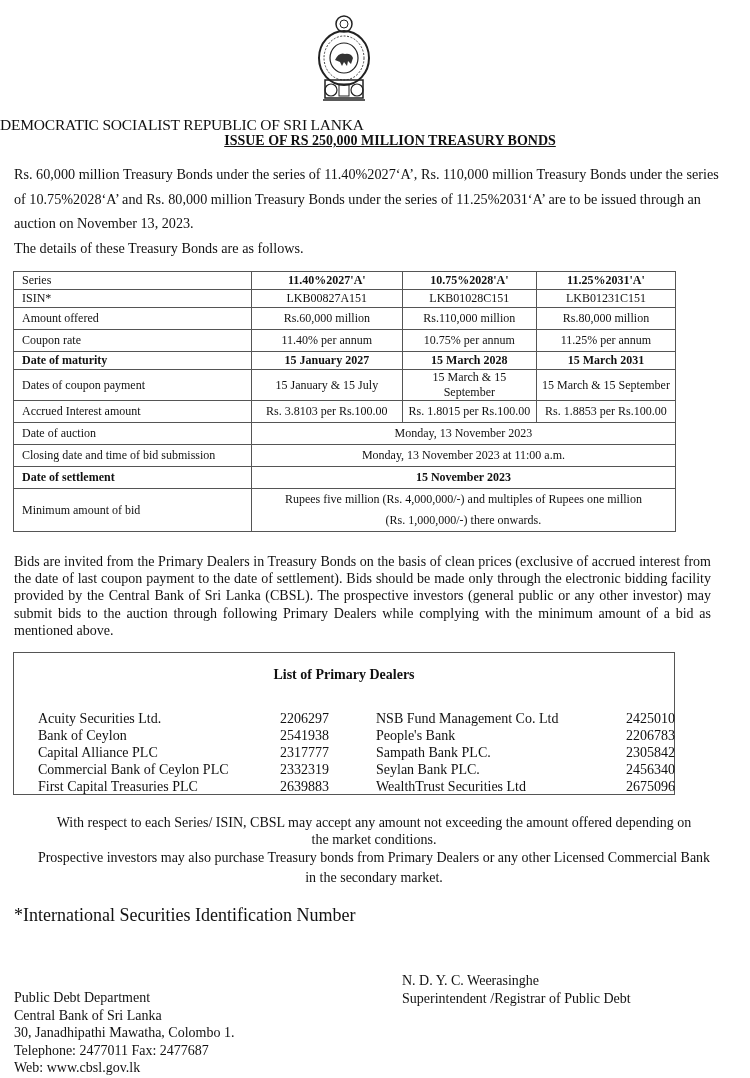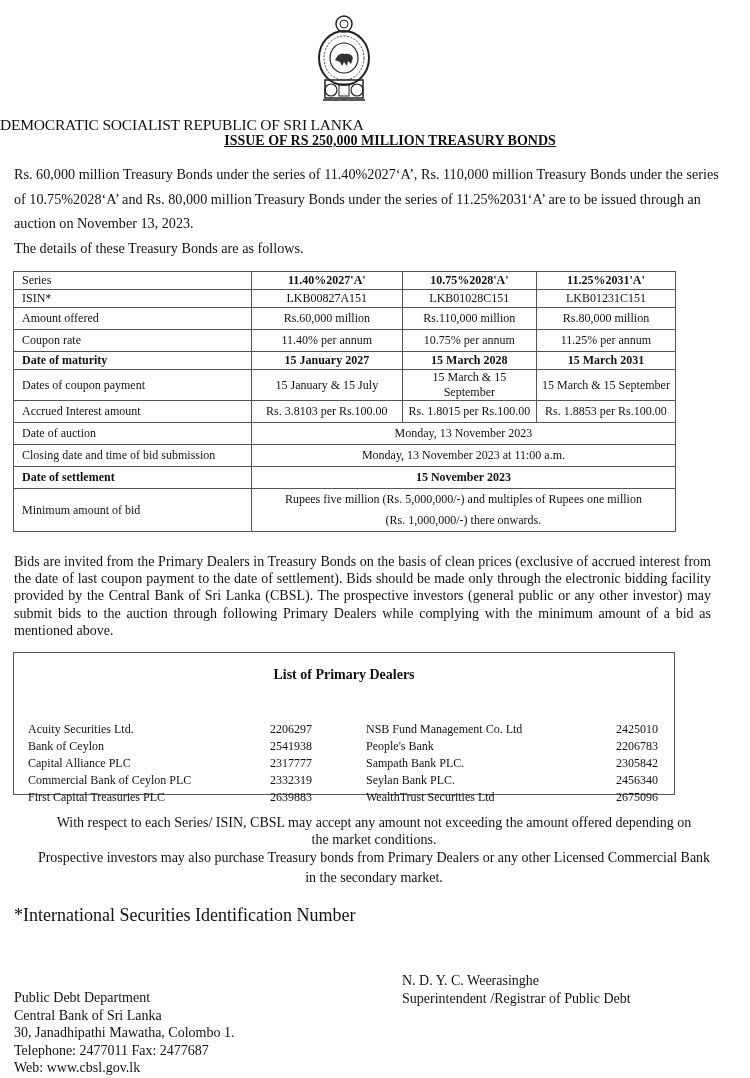--- a/index.html
+++ b/index.html
@@ -25,21 +25,21 @@
   table.bonds td.b { font-weight: bold; }
   table.bonds td.w1 { width: 143px; }
   table.bonds td.w2 { width: 126px; }
   table.bonds td.w3 { width: 131px; }
   table.bonds tr.tall td { height: 21px; }
   table.bonds tr.min td { height: 42px; }
   table.bonds .minline { line-height: 21px; }
   .bids { left: 14px; top: 553px; width: 697px; font-size: 14px; line-height: 17.2px; text-align: justify; }
   .dealers { left: 13px; top: 652px; width: 662px; height: 143px; border: 1px solid #555; box-sizing: border-box; }
   .dealers-title { position: absolute; left: 0; width: 100%; top: 14px; text-align: center; font-weight: bold; font-size: 14px; }
-  .dealer-row { position: absolute; left: 6px; width: 100%; height: 17px; font-size: 12px; margin-top: 11px; }
+  .dealer-row { position: absolute; left: 16px; width: 100%; height: 17px; font-size: 14px; }
   .dealer-row span { position: absolute; top: 0; white-space: nowrap; }
   .d-name1 { left: 8px; }
   .d-code1 { left: 250px; }
   .d-name2 { left: 346px; }
   .d-code2 { left: 596px; }
   .notes { left: 14px; top: 814px; width: 720px; font-size: 14px; line-height: 17px; text-align: center; }
   .notes p { margin: 0; }
   .footnote { left: 14px; top: 905px; font-size: 18px; }
   .sign { left: 402px; top: 972px; font-size: 14px; line-height: 17.5px; }
   .address { left: 14px; top: 989px; font-size: 14px; line-height: 17.5px; }
@@ -123,21 +123,21 @@
     <td class="lbl">Closing date and time of bid submission</td>
     <td class="c" colspan="3">Monday, 13 November 2023 at 11:00 a.m.</td>
   </tr>
   <tr class="tall">
     <td class="lbl b">Date of settlement</td>
     <td class="c b" colspan="3">15 November 2023</td>
   </tr>
   <tr class="min">
     <td class="lbl">Minimum amount of bid</td>
     <td class="c" colspan="3">
-      <div class="minline">Rupees five million (Rs. 5,000,000/-) and multiples of Rupees one million</div>
+      <div class="minline">Rupees five million (Rs. 4,000,000/-) and multiples of Rupees one million</div>
       <div class="minline">(Rs. 1,000,000/-) there onwards.</div>
     </td>
   </tr>
 </tbody>
   </table>
 
 <div class="abs bids">Bids are invited from the Primary Dealers in Treasury Bonds on the basis of clean prices (exclusive of accrued interest from the date of last coupon payment to the date of settlement). Bids should be made only through the electronic bidding facility provided by the Central Bank of Sri Lanka (CBSL). The prospective investors (general public or any other investor) may submit bids to the auction through following Primary Dealers while complying with the minimum amount of a bid as mentioned above.</div>
 
 <div class="abs dealers">
   <div class="dealers-title">List of Primary Dealers</div>

